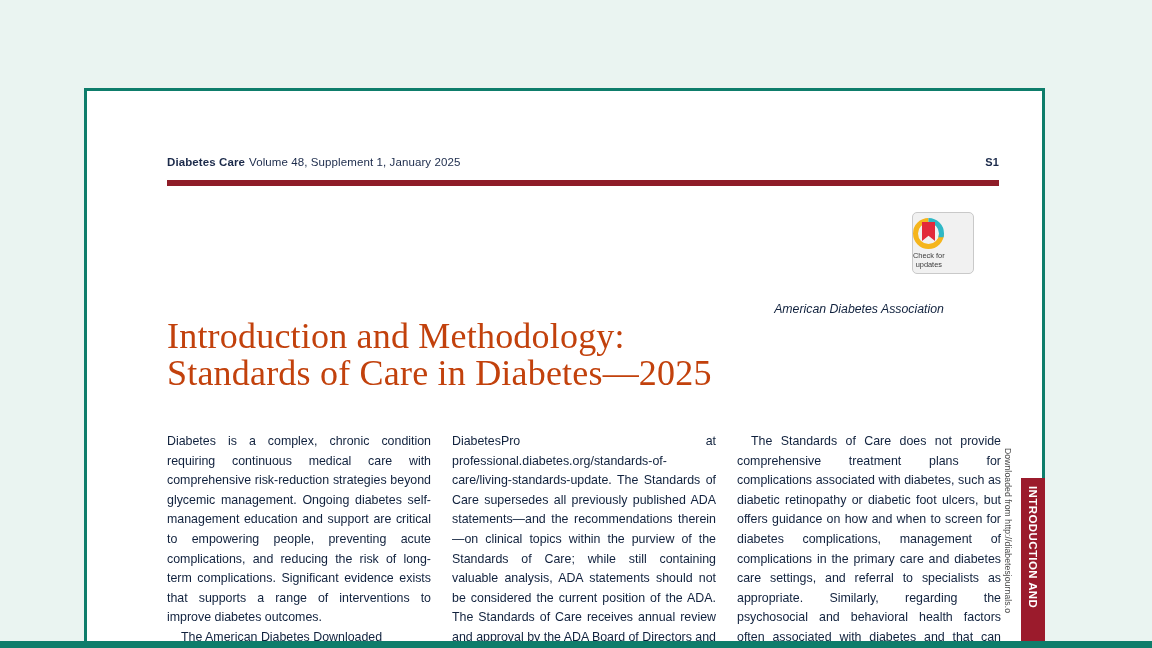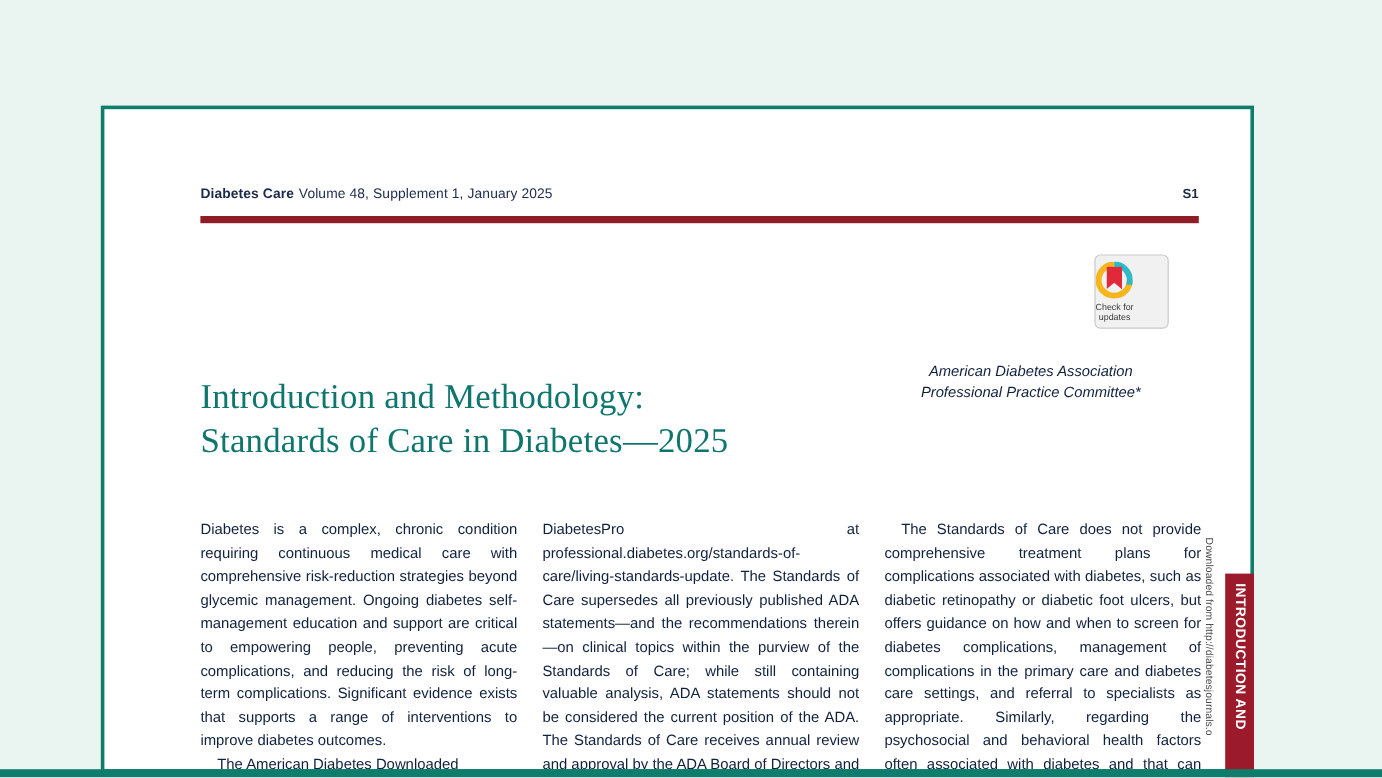--- a/index.html
+++ b/index.html
@@ -128,23 +128,23 @@
     text-align: center;
   }
 
   
   .title {
     position: absolute;
     left: 80px;
     top: 190px;
     width: 540px;
     font-family: "Liberation Serif", serif;
-    font-size: 29px;
+    font-size: 36px;
     line-height: 37px;
-    color: #0f766e;
+    color: #c2410c;
     font-weight: normal;
     letter-spacing: .2px;
   }
   .title-line { display: block; white-space: nowrap; }
 
   .affil {
     position: absolute;
     left: 622px;
     top: 196px;
     width: 300px;
@@ -265,21 +265,20 @@
         </div>
       </div>
 
       <h1 class="title">
         <span class="title-line">Introduction and Methodology:</span>
         <span class="title-line">Standards of Care in Diabetes—2025</span>
       </h1>
 
       <div class="affil">
         <span class="affil-line">American Diabetes Association</span>
-        <span class="affil-line">Professional Practice Committee*</span>
       </div>
 
 
       <div class="cols">
         <div class="col">
           <p>Diabetes is a complex, chronic condition requiring continuous medical care with comprehensive risk-reduction strategies beyond glycemic management. Ongoing diabetes self-management education and support are critical to empowering people, preventing acute complications, and reducing the risk of long-term complications. Significant evidence exists that supports a range of interventions to improve diabetes outcomes.</p>
           <p class="indent">The American Diabetes Downloaded</p>
         </div>
         <div class="col">
           <p>DiabetesPro at professional.diabetes.org/standards-of-care/living-standards-update. The Standards of Care supersedes all previously published ADA statements—and the recommendations therein—on clinical topics within the purview of the Standards of Care; while still containing valuable analysis, ADA statements should not be considered the current position of the ADA. The Standards of Care receives annual review and approval by the ADA Board of Directors and is re-</p>

